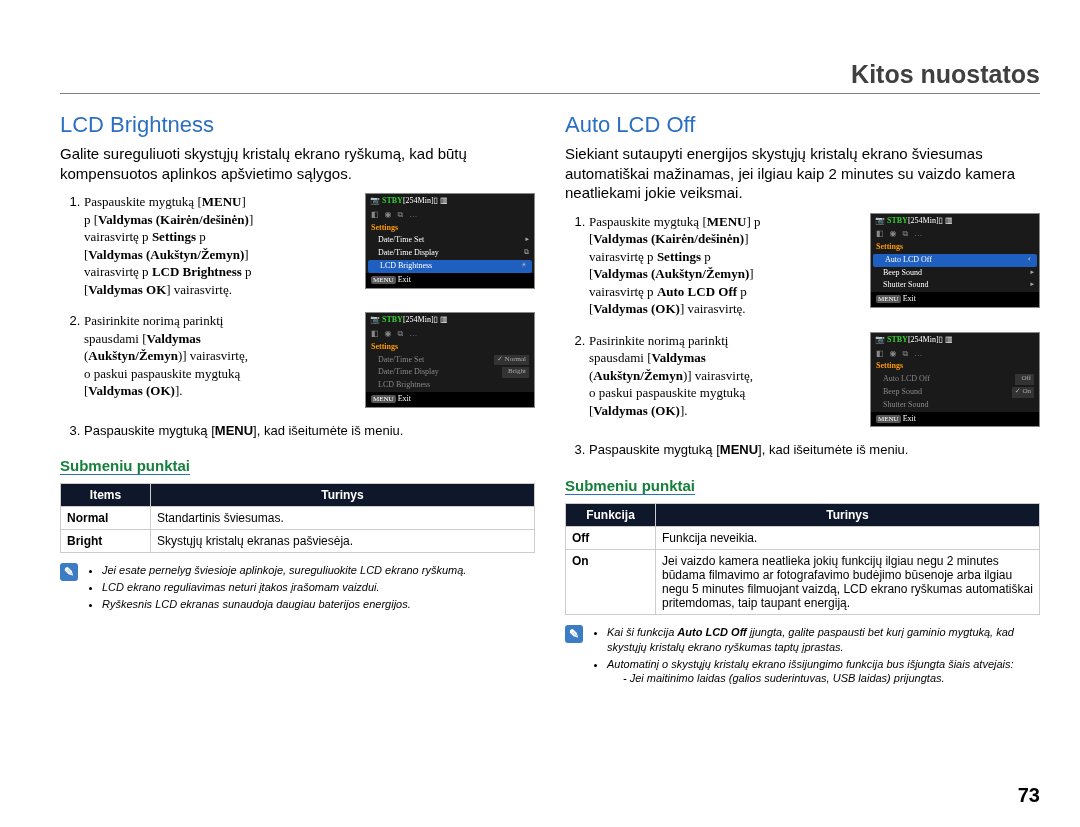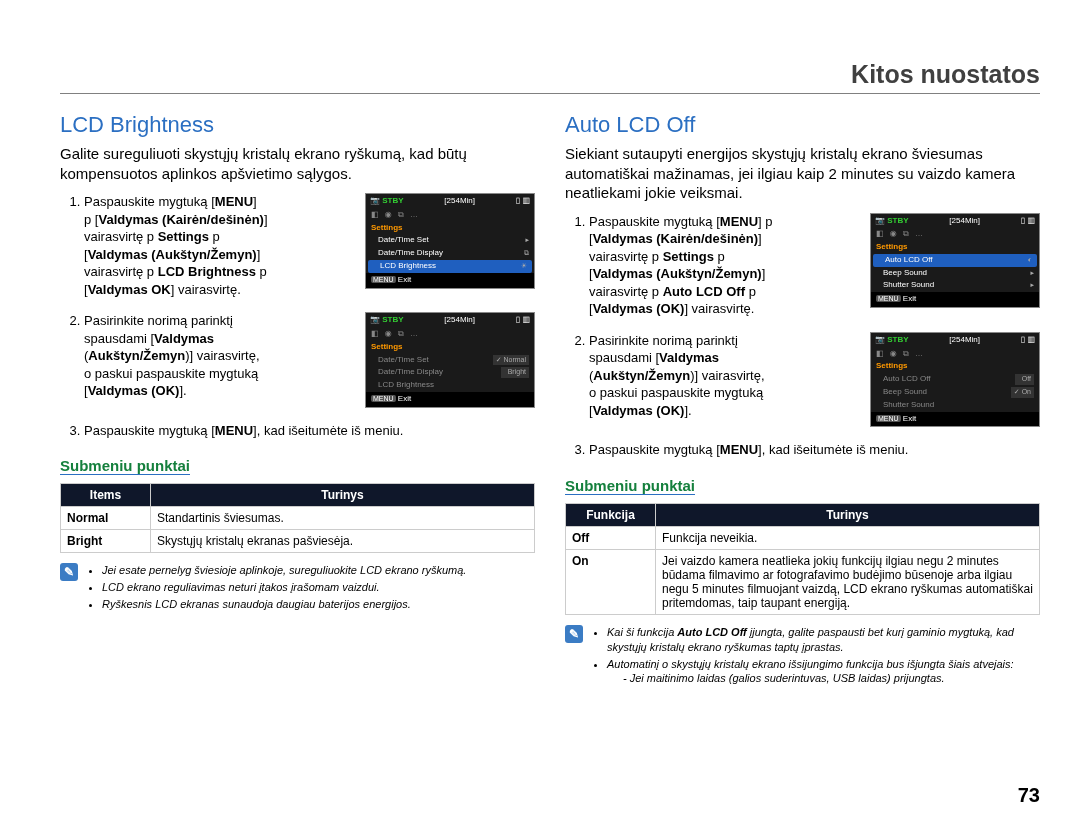--- a/index.html
+++ b/index.html
@@ -52,20 +52,21 @@
     font-size: 13px;
   }
   ol.steps li {
     margin-bottom: 14px;
     line-height: 1.35;
   }
   .step-row {
     display: flex;
     align-items: flex-start;
     gap: 8px;
+    font-family: Liberation Serif, serif;
   }
   .step-text { flex: 1; }
   .b { font-weight: bold; }
   h3.sub {
     color: #15803d;
     font-size: 15px;
     border-bottom: 1px solid #2b6fc2;
     display: inline-block;
     margin: 4px 0 8px 0;
     font-weight: bold;
@@ -124,21 +125,21 @@
   
   .shot {
     width: 170px;
     background: #1a1a1a;
     color: #fff;
     font-size: 8px;
     border: 1px solid #888;
     flex-shrink: 0;
   }
   .shot .top {
-    display:flex; justify-content:space-between;
+    display:flex; 
     padding:2px 4px;
     align-items:center;
   }
   .shot .top .stby { color:#3c3; font-weight:bold; }
   .shot .sett {
     color:#f90;
     font-weight:bold;
     padding:1px 5px;
   }
   .shot .iconrow { padding:1px 5px; color:#888; letter-spacing:2px;}

